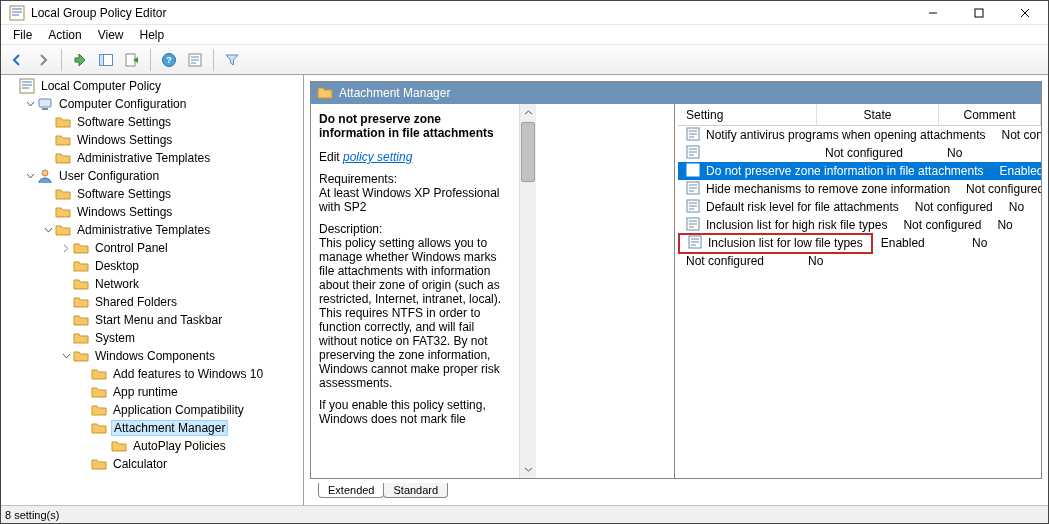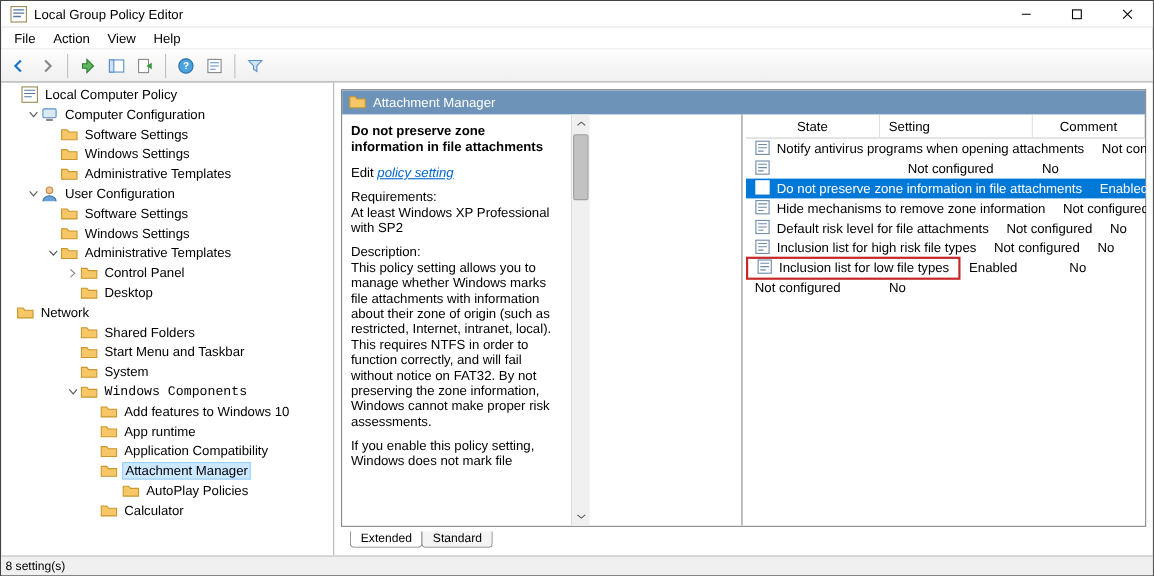--- a/index.html
+++ b/index.html
@@ -390,21 +390,21 @@
               </svg></span>
             <span class="tree-label">Control Panel</span>
           </div>
           <div class="tree-row" style="padding-left: 58px;">
             <span class="tree-twisty"></span>
             <span class="tree-icon"><svg viewBox="0 0 16 16">
                 <path d="M1 4h5l1.5 2H15v7H1z" fill="#f6c667" stroke="#c9972c"></path>
               </svg></span>
             <span class="tree-label">Desktop</span>
           </div>
-          <div class="tree-row" style="">
+          <div class="tree-row" style="padding-left: 58px;">
             <span class="tree-twisty"></span>
             <span class="tree-icon"><svg viewBox="0 0 16 16">
                 <path d="M1 4h5l1.5 2H15v7H1z" fill="#f6c667" stroke="#c9972c"></path>
               </svg></span>
             <span class="tree-label">Network</span>
           </div>
           <div class="tree-row" style="padding-left: 58px;">
             <span class="tree-twisty"></span>
             <span class="tree-icon"><svg viewBox="0 0 16 16">
                 <path d="M1 4h5l1.5 2H15v7H1z" fill="#f6c667" stroke="#c9972c"></path>
@@ -418,21 +418,21 @@
               </svg></span>
             <span class="tree-label">Start Menu and Taskbar</span>
           </div>
           <div class="tree-row" style="padding-left: 58px;">
             <span class="tree-twisty"></span>
             <span class="tree-icon"><svg viewBox="0 0 16 16">
                 <path d="M1 4h5l1.5 2H15v7H1z" fill="#f6c667" stroke="#c9972c"></path>
               </svg></span>
             <span class="tree-label">System</span>
           </div>
-          <div class="tree-row" style="padding-left: 58px; font-family: Liberation Mono, monospace;">
+          <div class="tree-row" style="padding-left: 58px;">
             <span class="tree-twisty">
               <svg viewBox="0 0 9 9">
                 <path d="M1 2l3.5 4L8 2" fill="none" stroke="#555"></path>
               </svg>
             </span>
             <span class="tree-icon"><svg viewBox="0 0 16 16">
                 <path d="M1 4h5l1.5 2H15v7H1z" fill="#f6c667" stroke="#c9972c"></path>
               </svg></span>
             <span class="tree-label">Windows Components</span>
           </div>
@@ -519,22 +519,22 @@
                   <path d="M1 3l3.5 3L8 3" fill="none" stroke="#555"></path>
                 </svg>
               </div>
           </div>
         </div>
 
         <div class="splitter"></div>
 
         <div class="list-pane">
           <div class="list-headers">
+            <div class="col col-setting">Setting</div>
             <div class="col col-state">State</div>
-            <div class="col col-setting">Setting</div>
             <div class="col col-comment">Comment</div>
           </div>
           <div class="list-body" id="list-body">
               <div class="list-row">
                 <div class="cell cell-setting">
                   <span><svg class="setting-icon" viewBox="0 0 14 14">
                       <rect class="stroke" x="1" y="1" width="12" height="12" fill="#fff" stroke="#6e8ba8"></rect>
                       <path d="M3 4h8M3 7h8M3 10h5" stroke="#6e8ba8"></path>
                     </svg></span>
                   <span>Notify antivirus programs when opening attachments</span>

